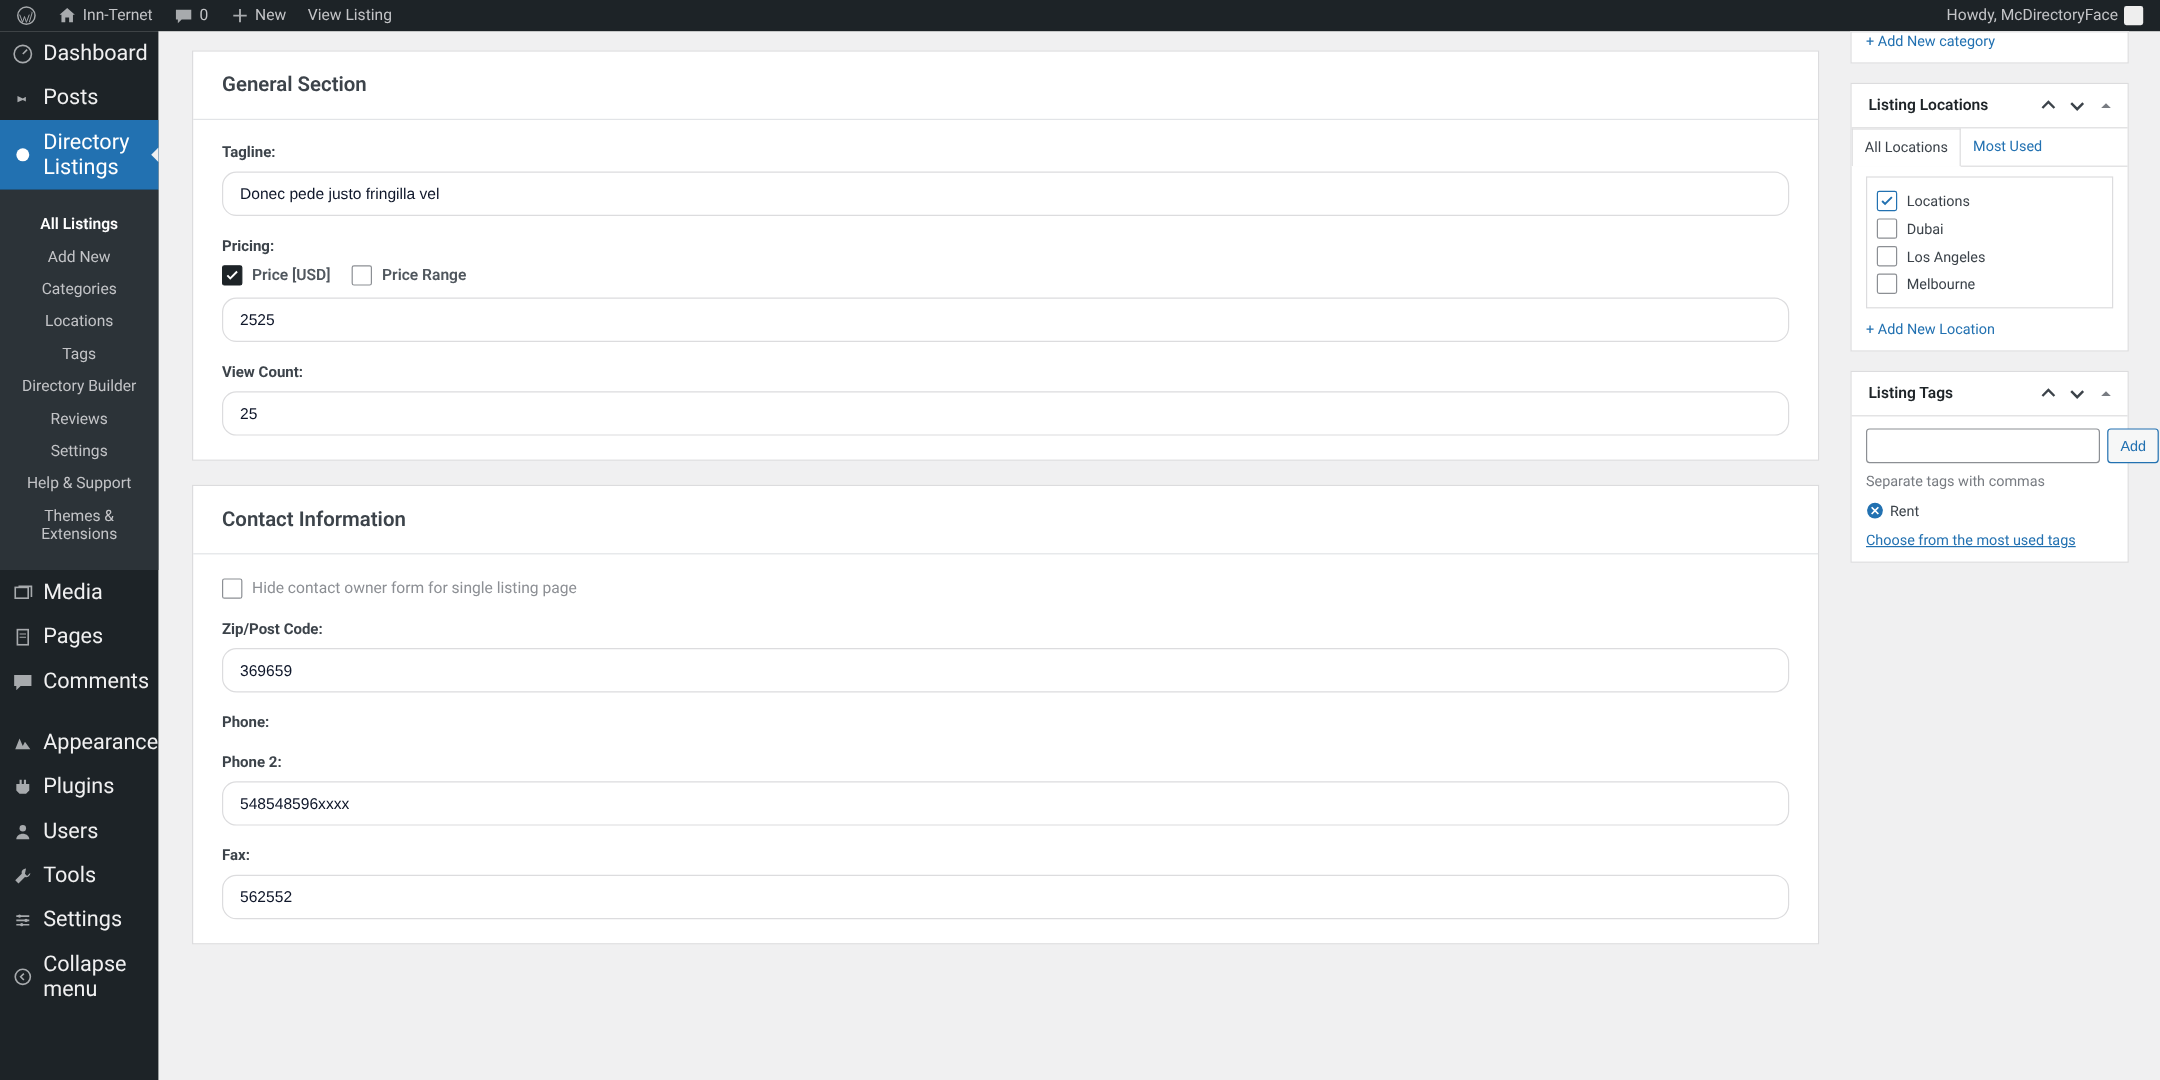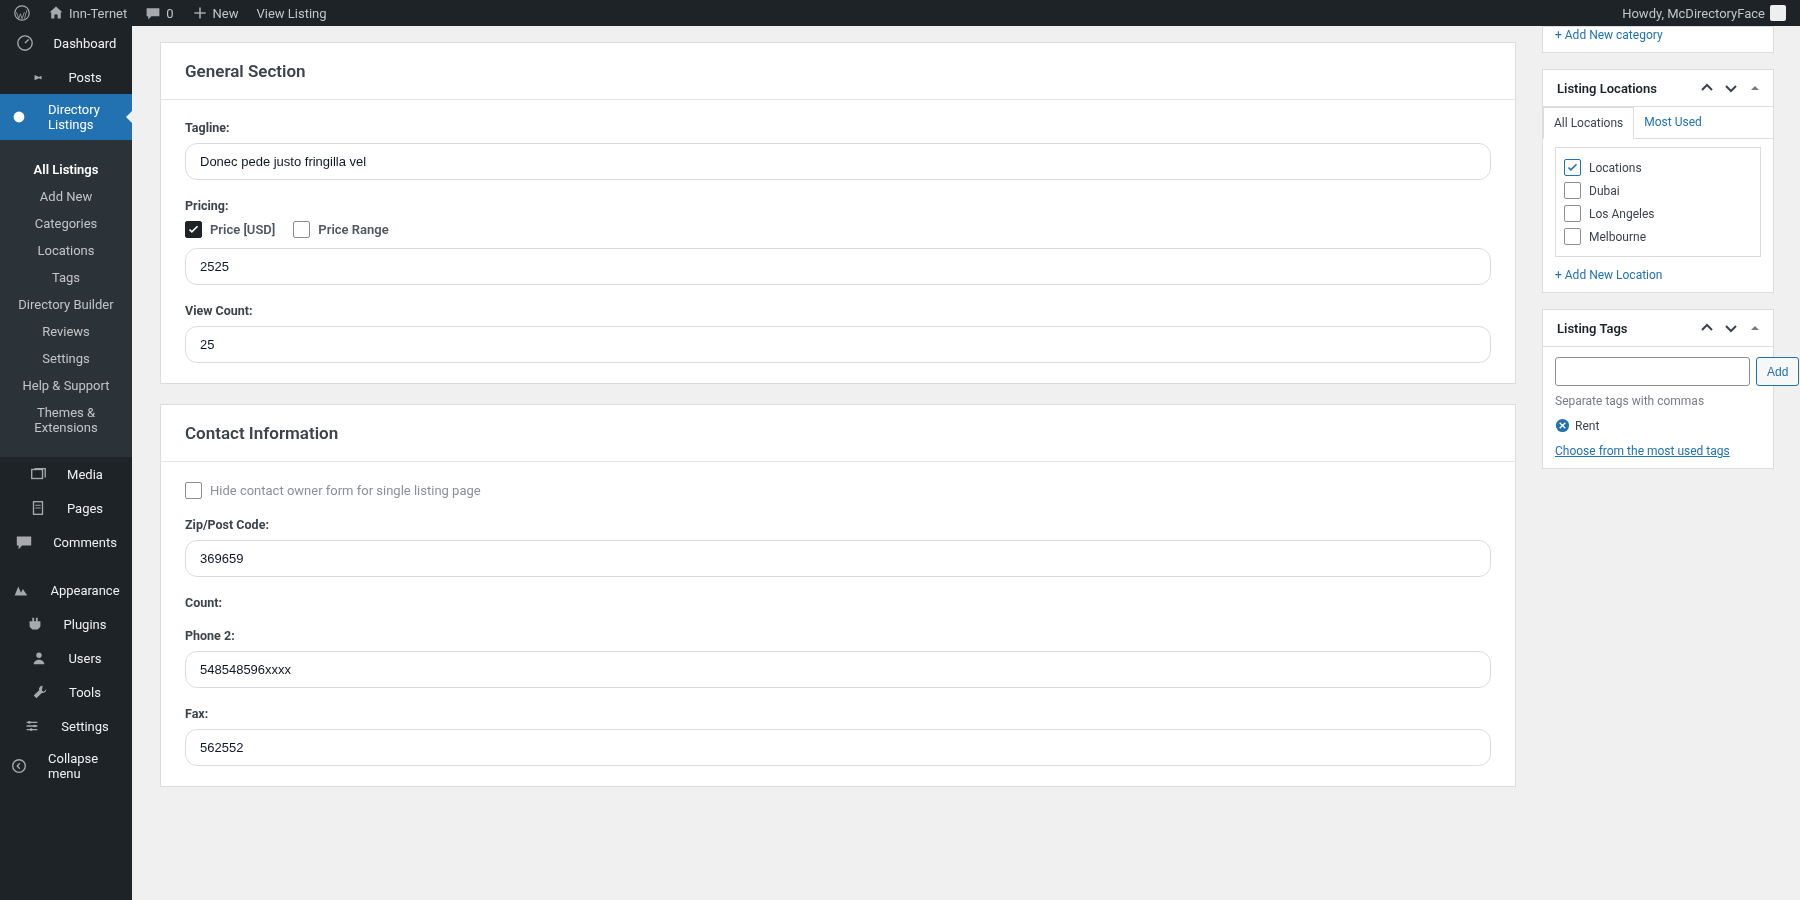--- a/index.html
+++ b/index.html
@@ -9,21 +9,21 @@
 .admin-bar { background: #1d2327; color: #c3c4c7; height: 26px; display: flex; align-items: center; padding: 0 8px; font-size: 13px; justify-content: space-between; }
 .admin-bar-left { display: flex; align-items: center; gap: 6px; }
 .admin-bar-right { display: flex; align-items: center; gap: 6px; }
 .ab-item { display: flex; align-items: center; gap: 5px; padding: 0 6px; color: #c3c4c7; cursor: pointer; }
 .ab-item svg { width: 16px; height: 16px; fill: #a7aaad; }
 .ab-avatar { width: 16px; height: 16px; background: #eee; border-radius: 2px; }
 
 
 .wrap { display: flex; min-height: calc(100vh - 26px); }
 .sidebar { width: 132px; background: #1d2327; color: #c3c4c7; flex-shrink: 0; }
-.menu-item { display: flex; align-items: center; gap: 20px; padding: 8px 10px; color: #f0f0f1; cursor: pointer; font-size: 13px; justify-content: center; }
+.menu-item { display: flex; align-items: center; gap: 8px; padding: 8px 10px; color: #f0f0f1; cursor: pointer; font-size: 18px; }
 .menu-item svg { width: 18px; height: 18px; fill: #a7aaad; flex-shrink: 0; }
 .menu-item.active { background: #2271b1; color: #fff; }
 .menu-item.active svg { fill: #fff; }
 .menu-pointer { position: relative; }
 .menu-pointer::after { content: ""; position: absolute; right: 0; top: 50%; transform: translateY(-50%); border: 6px solid transparent; border-right-color: #f0f0f1; }
 .submenu { background: #2c3338; padding: 16px 0; text-align: center; }
 .submenu-item { display: block; padding: 6px 12px; color: #c3c4c7; cursor: pointer; font-size: 13px; }
 .submenu-item.current { color: #fff; font-weight: 600; }
 
 
@@ -263,21 +263,21 @@
             <div class="check-item">
               <div class="check-box"></div>
               <span class="check-label muted">Hide contact owner form for single listing page</span>
             </div>
           </div>
           <div class="field">
             <label class="field-label">Zip/Post Code:</label>
             <input class="text-input" value="369659" style="">
           </div>
           <div class="field">
-            <label class="field-label">Count:</label>
+            <label class="field-label">Phone:</label>
           </div>
           <div class="field">
             <label class="field-label">Phone 2:</label>
             <input class="text-input" value="548548596xxxx" style="">
           </div>
           <div class="field">
             <label class="field-label">Fax:</label>
             <input class="text-input" value="562552" style="">
           </div>
         </div>

